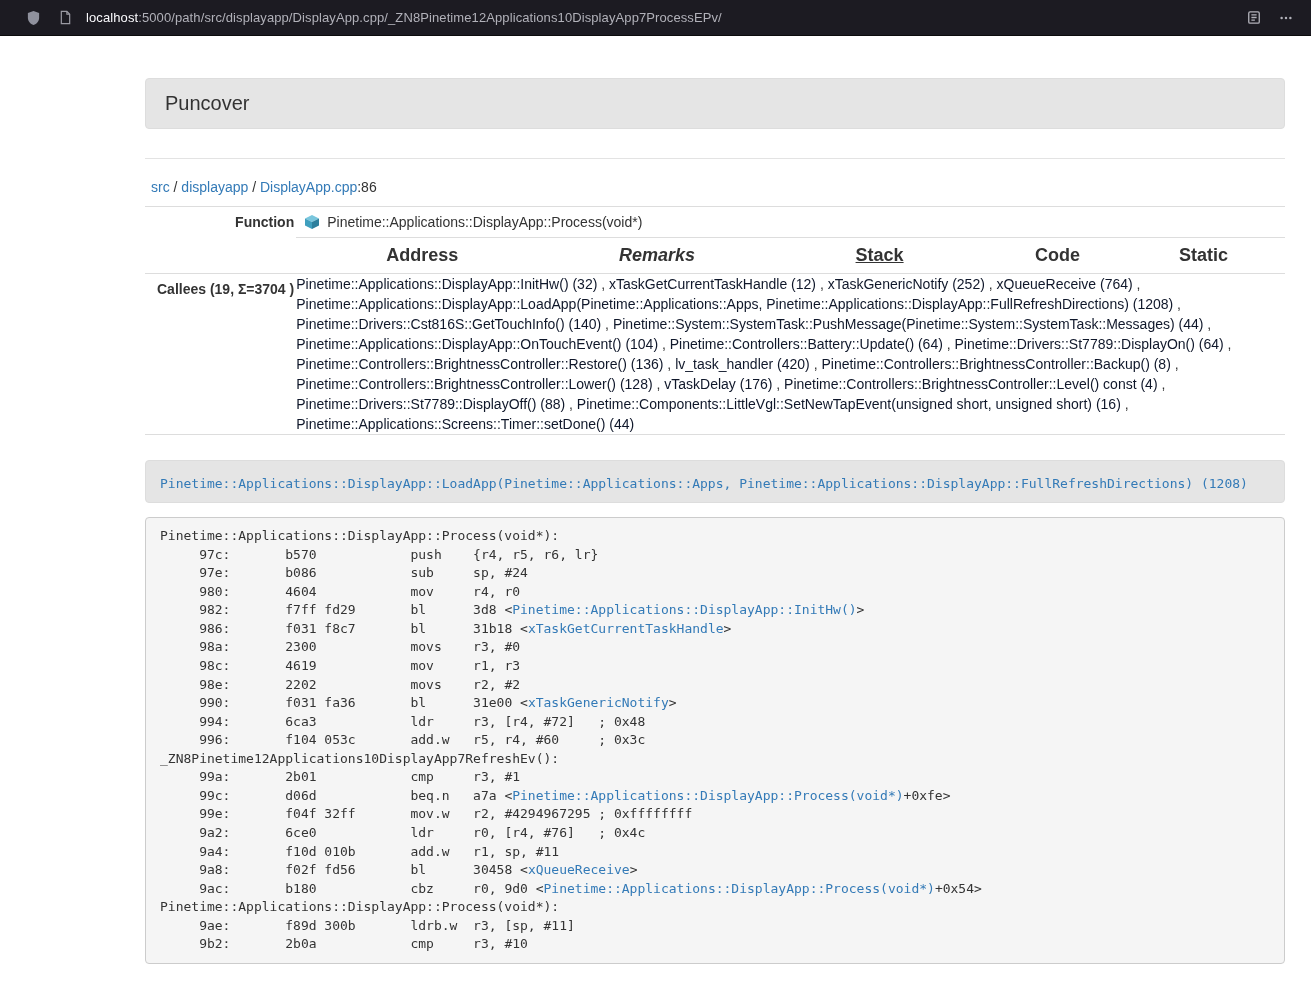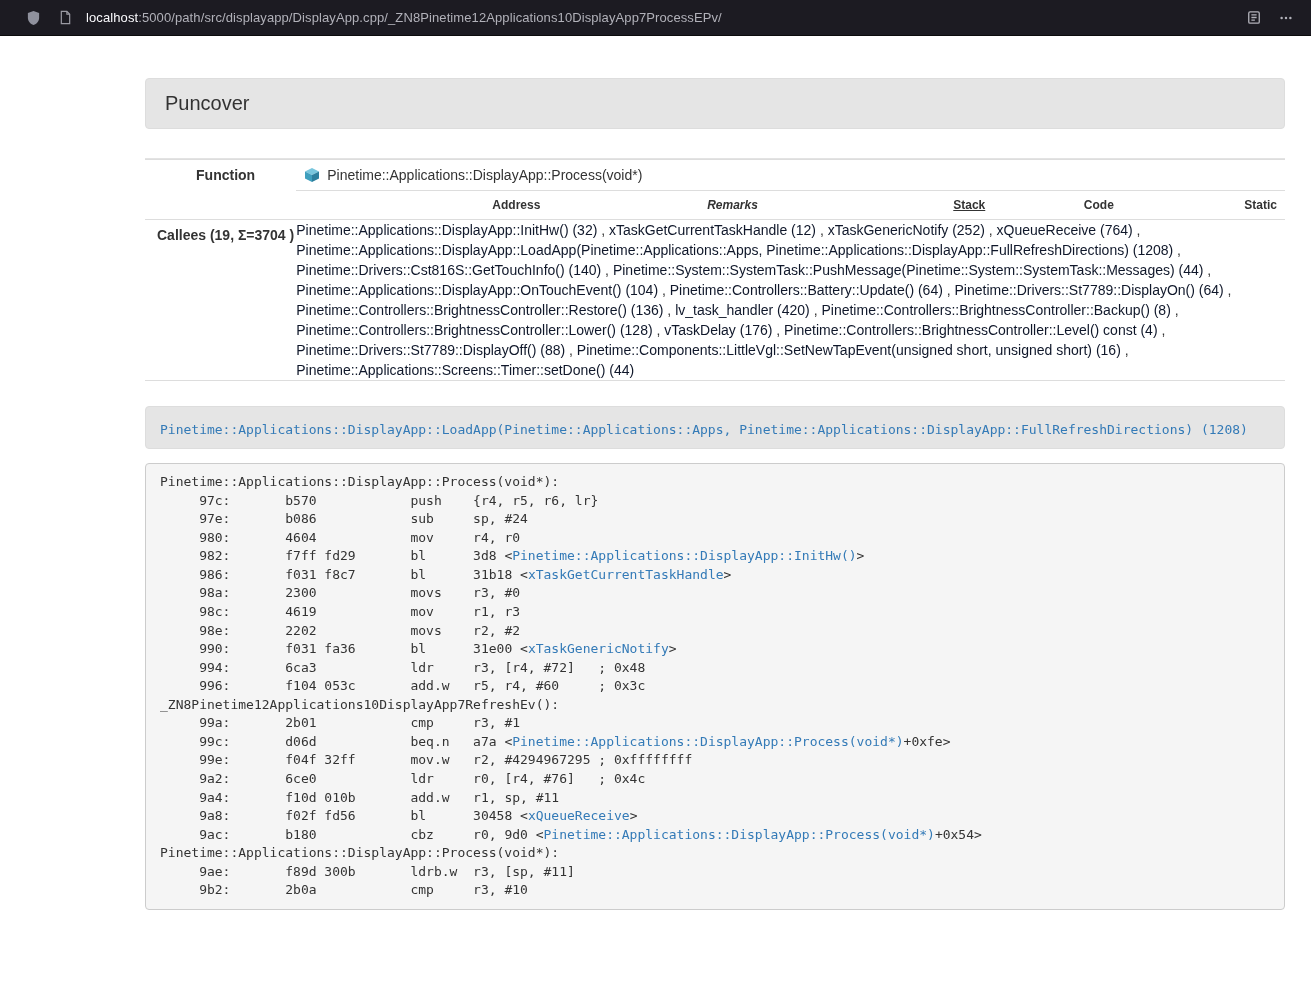--- a/index.html
+++ b/index.html
@@ -29,31 +29,31 @@
     border: 1px solid #ddd; border-radius: 4px; background: #e5e5e5;
     padding: 13px 19px; font-size: 20px; color: #333;
   }
   hr.divider { border: 0; border-top: 1px solid #e3e3e3; margin: 29px 0 0 0; }
   .breadcrumb { margin: 20px 0 11px 0; padding-left: 6px; font-size: 14px; color: #333; }
   .breadcrumb a { color: #337ab7; text-decoration: none; }
   .bc-suffix { color: #333; }
   
   table.outer { width: 100%; border-collapse: collapse; border-top: 1px solid #ddd; font-size: 14px; }
   table.outer > tbody > tr > th.rowlabel {
-    width: 150px; text-align: center; vertical-align: top;
+    width: 150px; text-align: right; vertical-align: top;
     padding: 7px 2px 17px 12px; font-weight: bold; border-bottom: 1px solid #ddd;
     white-space: nowrap;
   }
   table.outer > tbody > tr > td { border-bottom: 1px solid #ddd; vertical-align: top; padding: 0; }
   table.outer > tbody > tr > td.simple { padding: 7px 8px; }
   .fn-line { display: flex; align-items: center; gap: 7px; padding: 7px 8px; }
   .fn-icon { display: inline-flex; width: 16px; height: 16px; flex: 0 0 auto; }
   table.inner { width: 100%; border-collapse: collapse; }
   table.inner th, table.inner td {
-    border-top: 1px solid #ddd; text-align: right; padding: 7px 8px; font-size: 12px;
+    border-top: 1px solid #ddd; text-align: center; padding: 7px 8px; font-size: 18px;
   }
   table.inner th { font-weight: bold; }
   .col-address { width: 25.5%; } .col-remarks { width: 22%; font-style: italic; }
   .col-stack { width: 23%; text-decoration: underline; } .col-code { width: 13%; }
   td.callees-cell { padding: 6px 8px; line-height: 20px; }
   td.callees-cell a { color: #0f172a; text-decoration: none; }
   
   .mono-panel { margin-top: 25px; padding: 9px 14px; }
   .mono-link {
     font-family: "DejaVu Sans Mono", monospace; font-size: 13px;
@@ -103,20 +103,23 @@
 </div>
 
 <div class="container">
 
   <div class="panel">
     <span>Puncover</span>
   </div>
 
   <hr class="divider">
 
+  <div class="breadcrumb">
+    <span><a href="#">src</a> / <a href="#">displayapp</a> / <a href="#">DisplayApp.cpp</a></span><span class="bc-suffix">:86</span>
+  </div>
 
   <table class="outer">
     <tbody>
       <tr>
         <th class="rowlabel">Function</th>
         <td>
           <div class="fn-line">
             <span class="fn-icon">
               <svg width="16" height="16" viewBox="0 0 16 16">
                   <polygon points="8,1 15,4.5 8,8 1,4.5" fill="#79c6dd"></polygon>

